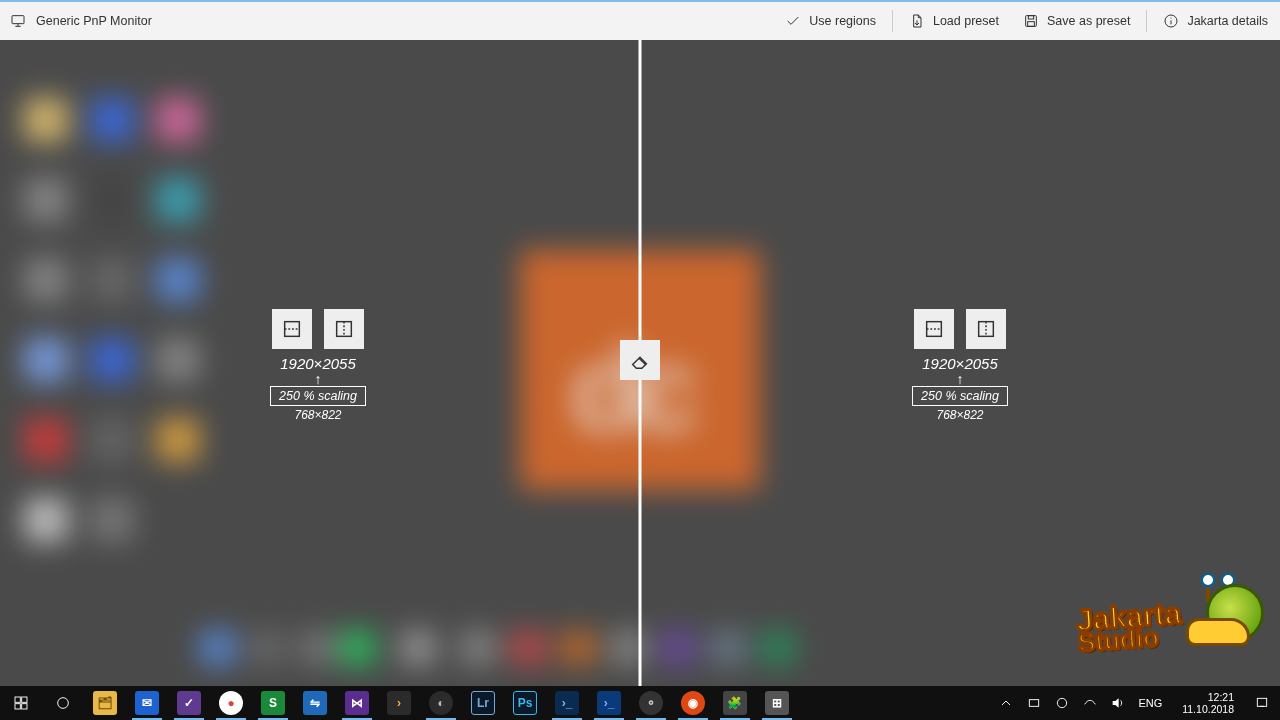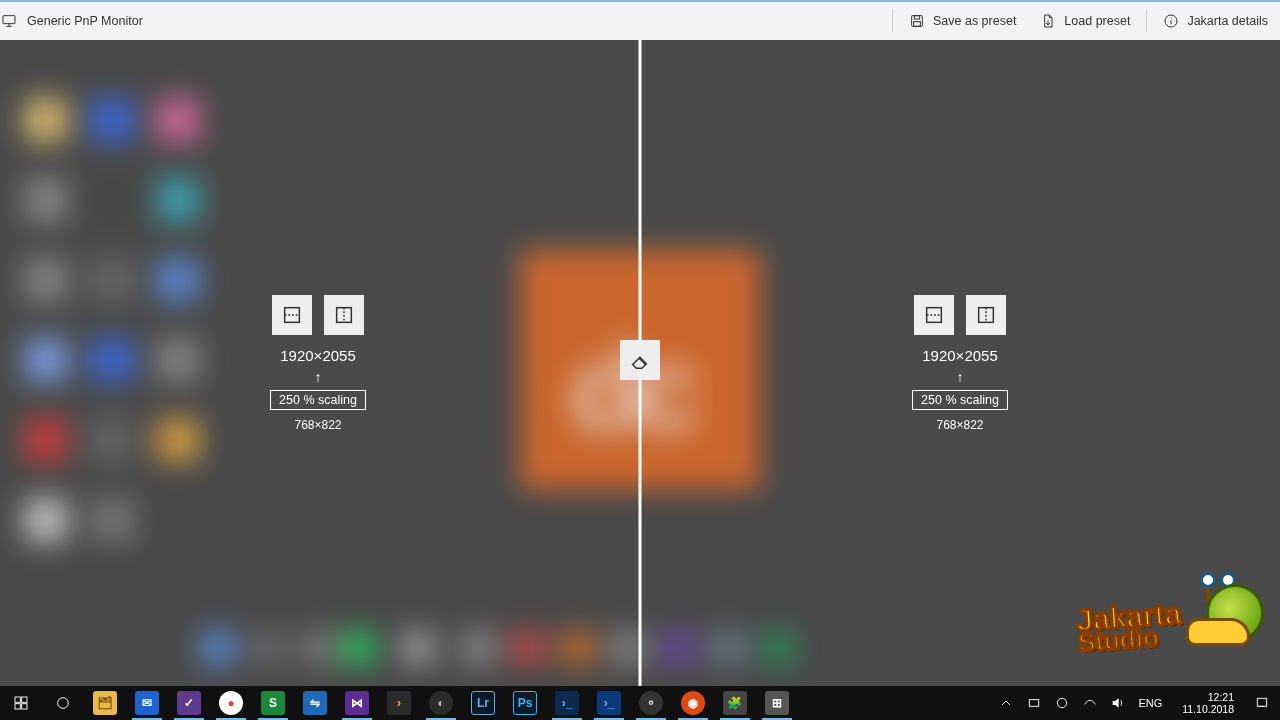--- a/index.html
+++ b/index.html
@@ -4,21 +4,21 @@
 <style>
   * { box-sizing: border-box; margin: 0; padding: 0; font-family: "Segoe UI", sans-serif; }
   html, body { width: 1280px; height: 720px; overflow: hidden; background: #3a3a3a; }
 
   
   .topbar {
     position: absolute; top: 0; left: 0; right: 0; height: 40px;
     background: #f3f3f3; border-top: 2px solid #7fbde8;
     display: flex; align-items: center; font-size: 12.5px; color: #333;
   }
-  .topbar .title-block { display: flex; align-items: center; gap: 10px; padding-left: 1px; }
+  .topbar .title-block { display: flex; align-items: center; gap: 10px; padding-left: 10px; }
   .topbar .spacer { flex: 1; }
   .topbar .btn {
     display: flex; align-items: center; gap: 8px; padding: 0 12px; height: 100%;
     cursor: pointer; white-space: nowrap;
   }
   .topbar .sep { width: 1px; height: 22px; background: #ccc; margin: 0 4px; }
   .ico { width: 16px; height: 16px; stroke: #333; stroke-width: 1.5; fill: none; }
 
   
   .workspace {
@@ -46,22 +46,22 @@
 
   
   .vdiv { position: absolute; top: 0; bottom: 0; width: 3px; background: #fff; left: 50%; transform: translateX(-50%); }
   .eraser {
     position: absolute; left: 50%; top: 300px; transform: translate(-50%,0);
     width: 40px; height: 40px; background: #eee; display:flex; align-items:center; justify-content:center;
     cursor:pointer;
   }
 
   .panel {
-    position: absolute; top: 255px; width: 200px; text-align: center; color: #fff;
-    display:flex; flex-direction:column; align-items:center; gap:8px;
+    position: absolute; top: 269px; width: 200px; text-align: center; color: #fff;
+    display:flex; flex-direction:column; align-items:center; gap:2px;font-style:italic;
   }
   .panel.left  { left: 218px; }
   .panel.right { left: 860px; }
   .panel .btnrow { display:flex; gap:12px; margin-bottom:4px;}
   .panel .sqbtn {
     width: 40px; height: 40px; background: #eee; display:flex; align-items:center; justify-content:center; cursor:pointer;
   }
   .panel .res-main { font-size: 15px; }
   .panel .arrow { font-size: 14px; line-height: 10px; }
   .panel .scalebox {
@@ -110,37 +110,43 @@
   <div class="title-block">
     <svg class="ico" viewBox="0 0 24 24">
         <rect x="3" y="4" width="18" height="12" rx="1"></rect>
         <line x1="8" y1="20" x2="16" y2="20"></line>
         <line x1="12" y1="16" x2="12" y2="20"></line>
       </svg>
     <span>Generic PnP Monitor</span>
   </div>
   <div class="spacer"></div>
 
+  <div class="btn">
+    <svg class="ico" viewBox="0 0 24 24">
+        <polyline points="4 12 9 17 20 6"></polyline>
+      </svg>
+    <span>Use regions</span>
+  </div>
   <div class="sep"></div>
-  <div class="btn">
-    <svg class="ico" viewBox="0 0 24 24">
-        <rect x="4" y="4" width="16" height="16" rx="1"></rect>
-        <rect x="8" y="4" width="8" height="5"></rect>
-        <rect x="7" y="13" width="10" height="7"></rect>
-      </svg>
-    <span>Save as preset</span>
-  </div>
   <div class="btn">
     <svg class="ico" viewBox="0 0 24 24">
         <path d="M7 3h7l4 4v14H7z"></path>
         <polyline points="14 3 14 7 18 7"></polyline>
         <line x1="12" y1="11" x2="12" y2="18"></line>
         <polyline points="9 15 12 18 15 15"></polyline>
       </svg>
     <span>Load preset</span>
+  </div>
+  <div class="btn">
+    <svg class="ico" viewBox="0 0 24 24">
+        <rect x="4" y="4" width="16" height="16" rx="1"></rect>
+        <rect x="8" y="4" width="8" height="5"></rect>
+        <rect x="7" y="13" width="10" height="7"></rect>
+      </svg>
+    <span>Save as preset</span>
   </div>
   <div class="sep"></div>
   <div class="btn">
     <svg class="ico" viewBox="0 0 24 24">
         <circle cx="12" cy="12" r="9"></circle>
         <line x1="12" y1="11" x2="12" y2="17"></line>
         <circle cx="12" cy="7.5" r="0.8" fill="#333" stroke="none"></circle>
       </svg>
     <span>Jakarta details</span>
   </div>

